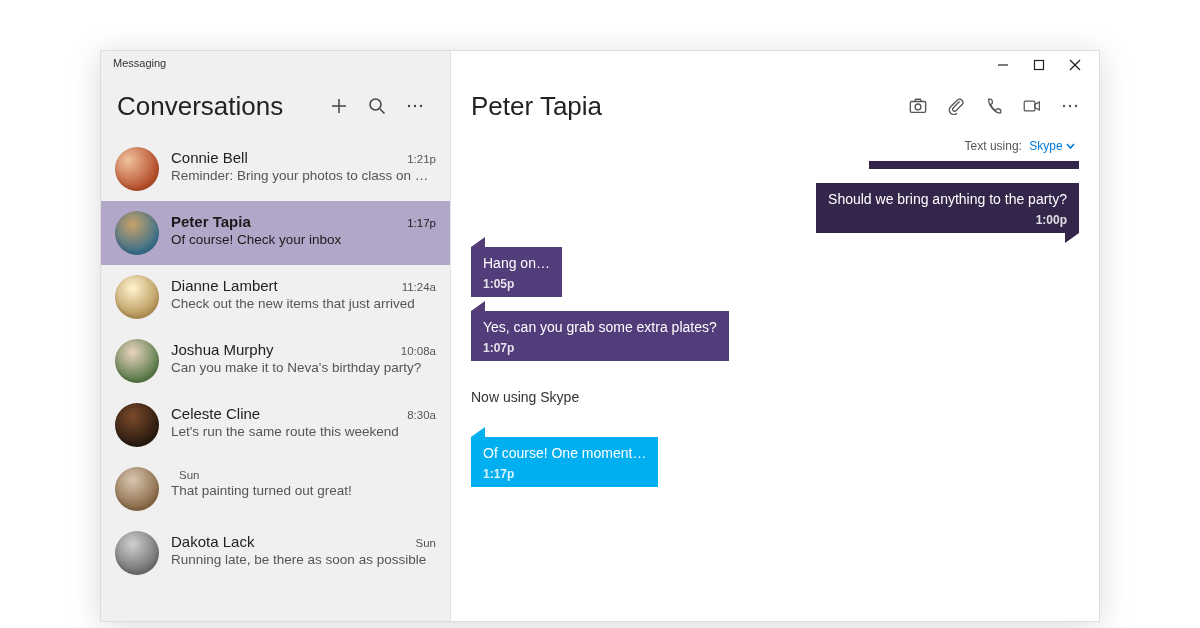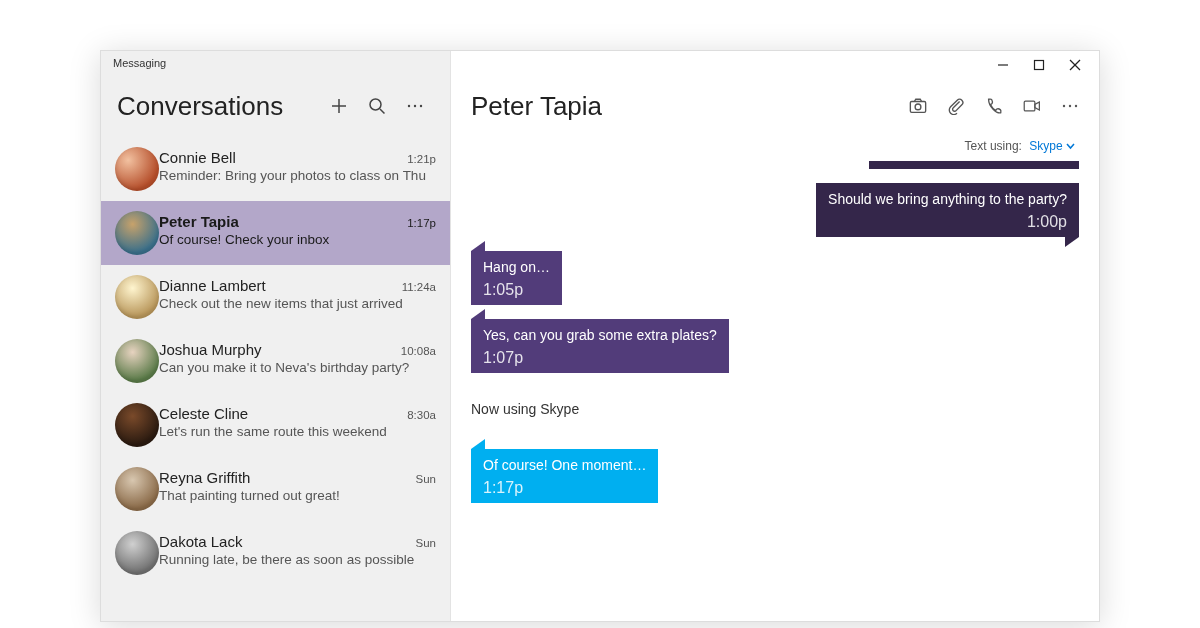--- a/index.html
+++ b/index.html
@@ -25,21 +25,21 @@
   .sidebar {
     width: 350px; flex-shrink: 0; background: #f0f0f0; padding-top: 28px;
     display: flex; flex-direction: column; border-right: 1px solid #e3e3e3;
   }
   .sidebar-header { padding: 8px 16px 12px 16px; display: flex; align-items: center; }
   .sidebar-title { font-size: 26px; font-weight: 300; color: #222; flex: 1; }
   .iconbtn { width: 38px; height: 38px; display:flex; align-items:center; justify-content:center; color:#444; }
   .iconbtn svg { width: 18px; height: 18px; stroke: #444; stroke-width: 1.5; fill:none; }
   .convlist { flex:1; overflow:hidden; }
   .conv {
-    display:flex; align-items:flex-start; padding: 10px 14px 10px 14px; 
+    display:flex; align-items:flex-start; padding: 10px 14px 10px 14px; gap: 12px;
   }
   .conv.selected { background: #b3a7c9; }
   .avatar { width: 44px; height: 44px; border-radius: 50%; flex-shrink:0; background: #888; position:relative; overflow:hidden; }
   .avatar::after { content:""; position:absolute; inset:0; border-radius:50%; box-shadow: inset 0 -2px 4px rgba(0,0,0,0.15); }
   .conv-body { flex:1; min-width:0; padding-top: 2px; }
   .conv-top { display:flex; align-items:baseline; }
   .conv-name { font-size: 15px; color:#222; flex:1; white-space:nowrap; overflow:hidden; text-overflow:ellipsis; }
   .conv-name.bold { font-weight: 600; }
   .conv-time { font-size: 11.5px; color:#555; margin-left: 8px; white-space:nowrap; }
   .conv-preview { font-size: 13.5px; color:#555; margin-top: 2px; white-space:nowrap; overflow:hidden; text-overflow:ellipsis; }
@@ -55,21 +55,21 @@
   .chat-body { flex:1; padding: 0 20px 0 20px; overflow:hidden; }
   .row { display:flex; margin-bottom: 14px; }
   .row.right { justify-content: flex-end; }
   .row.sysrow { padding: 14px 0 18px 0; }
   .sysmsg { font-size: 14px; color:#333; }
   .bubble {
     max-width: 310px; padding: 8px 12px 6px 12px; color:#fff; font-size: 14px;
     position: relative;
   }
   .bubble .msgtext { display:block; }
-  .bubble .msgtime { display:block; font-size: 16px; margin-top: 6px; opacity: 0.85; }
+  .bubble .msgtime { display:block; font-size: 12px; margin-top: 6px; opacity: 0.85; font-weight: bold; }
   
   .c-darkpurple { background: #34264a; text-align: right; }
   .c-purple { background: #523c7a; }
   .c-teal { background: #0a6f8a; }
   .c-sky { background: #00aff0; }
   
   .bubble.tail-br::after { content:""; position:absolute; right:0; bottom:-10px; border-width: 0 0 10px 14px; border-style:solid; border-color: transparent transparent transparent var(--bc); }
   .bubble.tail-tl::before { content:""; position:absolute; left:0; top:-10px; border-width: 10px 14px 0 0; border-style:solid; border-color: transparent var(--bc) transparent transparent; }
   .c-darkpurple { --bc:#34264a; } .c-purple { --bc:#523c7a; } .c-teal { --bc:#0a6f8a; } .c-sky { --bc:#00aff0; } 
   .truncbar { height: 8px; background:#34264a; width: 210px; margin-left:auto; margin-bottom: 0; }
@@ -179,21 +179,20 @@
                 <span class="conv-name">Celeste Cline</span>
                 <span class="conv-time">8:30a</span>
               </div>
               <div class="conv-preview">Let's run the same route this weekend</div>
             </div>
           </div>
           <div class="conv">
             <div class="avatar av6"></div>
             <div class="conv-body">
               <div class="conv-top">
-                <span class="conv-name">Reyna Griffith</span>
                 <span class="conv-time">Sun</span>
               </div>
               <div class="conv-preview">That painting turned out great!</div>
             </div>
           </div>
           <div class="conv">
             <div class="avatar av7"></div>
             <div class="conv-body">
               <div class="conv-top">
                 <span class="conv-name">Dakota Lack</span>

